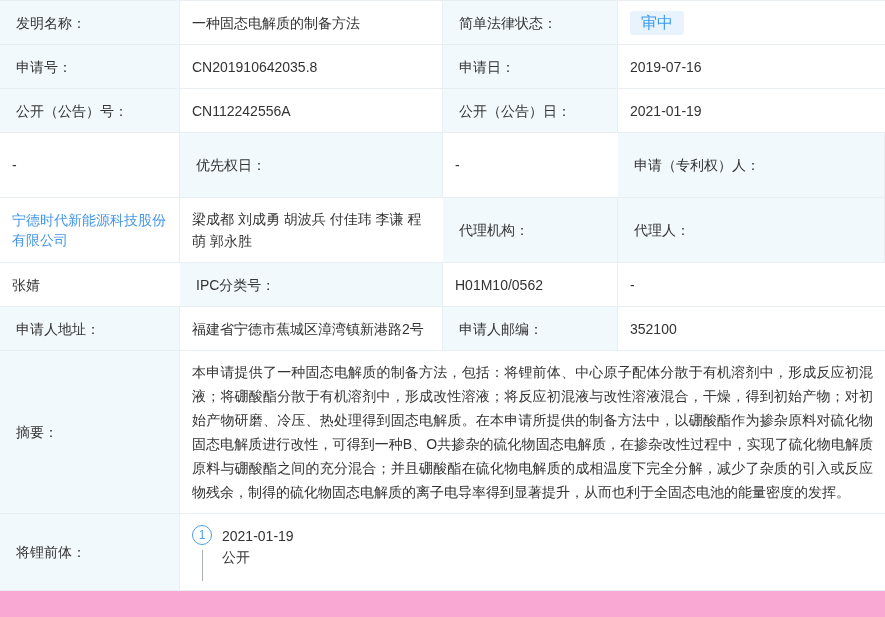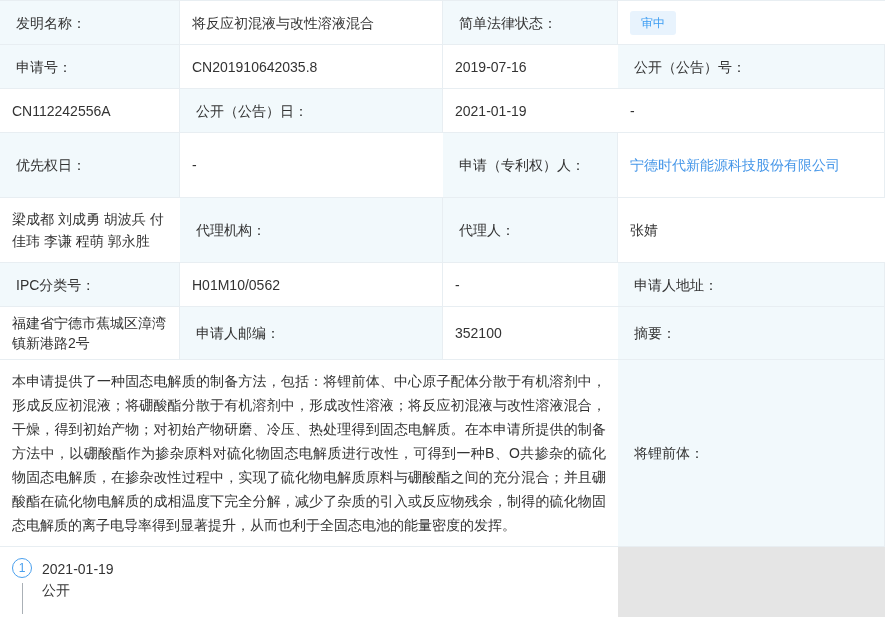--- a/index.html
+++ b/index.html
@@ -13,21 +13,21 @@
   }
   * { margin: 0; padding: 0; box-sizing: border-box; }
   html, body { background: #ffffff; }
   body {
     font-family: "Liberation Sans", "DejaVu Sans", sans-serif;
     color: var(--text);
   }
   .page {
     width: 885px;
     height: 617px;
-    background: #e5e5e5;
+    background: #f9a8d4;
     overflow: hidden;
   }
   .table {
     display: grid;
     grid-template-columns: 180px 263px 175px 1fr;
     border-top: 1px solid var(--border);
     width: 885px;
   }
   .cell {
     border-bottom: 1px solid var(--border);
@@ -53,21 +53,21 @@
   .wrap { line-height: 22px; }
   .link {
     color: var(--link);
     text-decoration: none;
     cursor: pointer;
   }
   .badge {
     display: inline-block;
     background: var(--badge_bg);
     color: var(--badge_text);
-    font-size: 12px;
+    font-size: 16px;
     line-height: 16px;
     padding: 4px 11px;
     border-radius: 3px;
     cursor: pointer;
   }
   .abstract {
     display: block;
     padding: 9px 12px 9px 12px;
     line-height: 24px;
     text-align: justify;
@@ -107,28 +107,29 @@
   .tl-date { line-height: 20px; padding-top: 1px; }
   .tl-status { margin-top: 1px; line-height: 20px; }
 </style>
 </head>
 <body>
 
 <div class="page">
   <div class="table">
 
     <div class="cell label">发明名称：</div>
-    <div class="cell value vr">将反应初混液与改性溶液混合</div>
+    <div class="cell value vr">一种固态电解质的制备方法</div>
     <div class="cell label">简单法律状态：</div>
     <div class="cell value">
       <span class="badge">审中</span>
     </div>
 
     <div class="cell label">申请号：</div>
     <div class="cell value vr">CN201910642035.8</div>
+    <div class="cell label">申请日：</div>
     <div class="cell value">2019-07-16</div>
 
     <div class="cell label">公开（公告）号：</div>
     <div class="cell value vr">CN112242556A</div>
     <div class="cell label">公开（公告）日：</div>
     <div class="cell value">2021-01-19</div>
 
     <div class="cell value vr">-</div>
     <div class="cell label">优先权日：</div>
     <div class="cell value">-</div>

